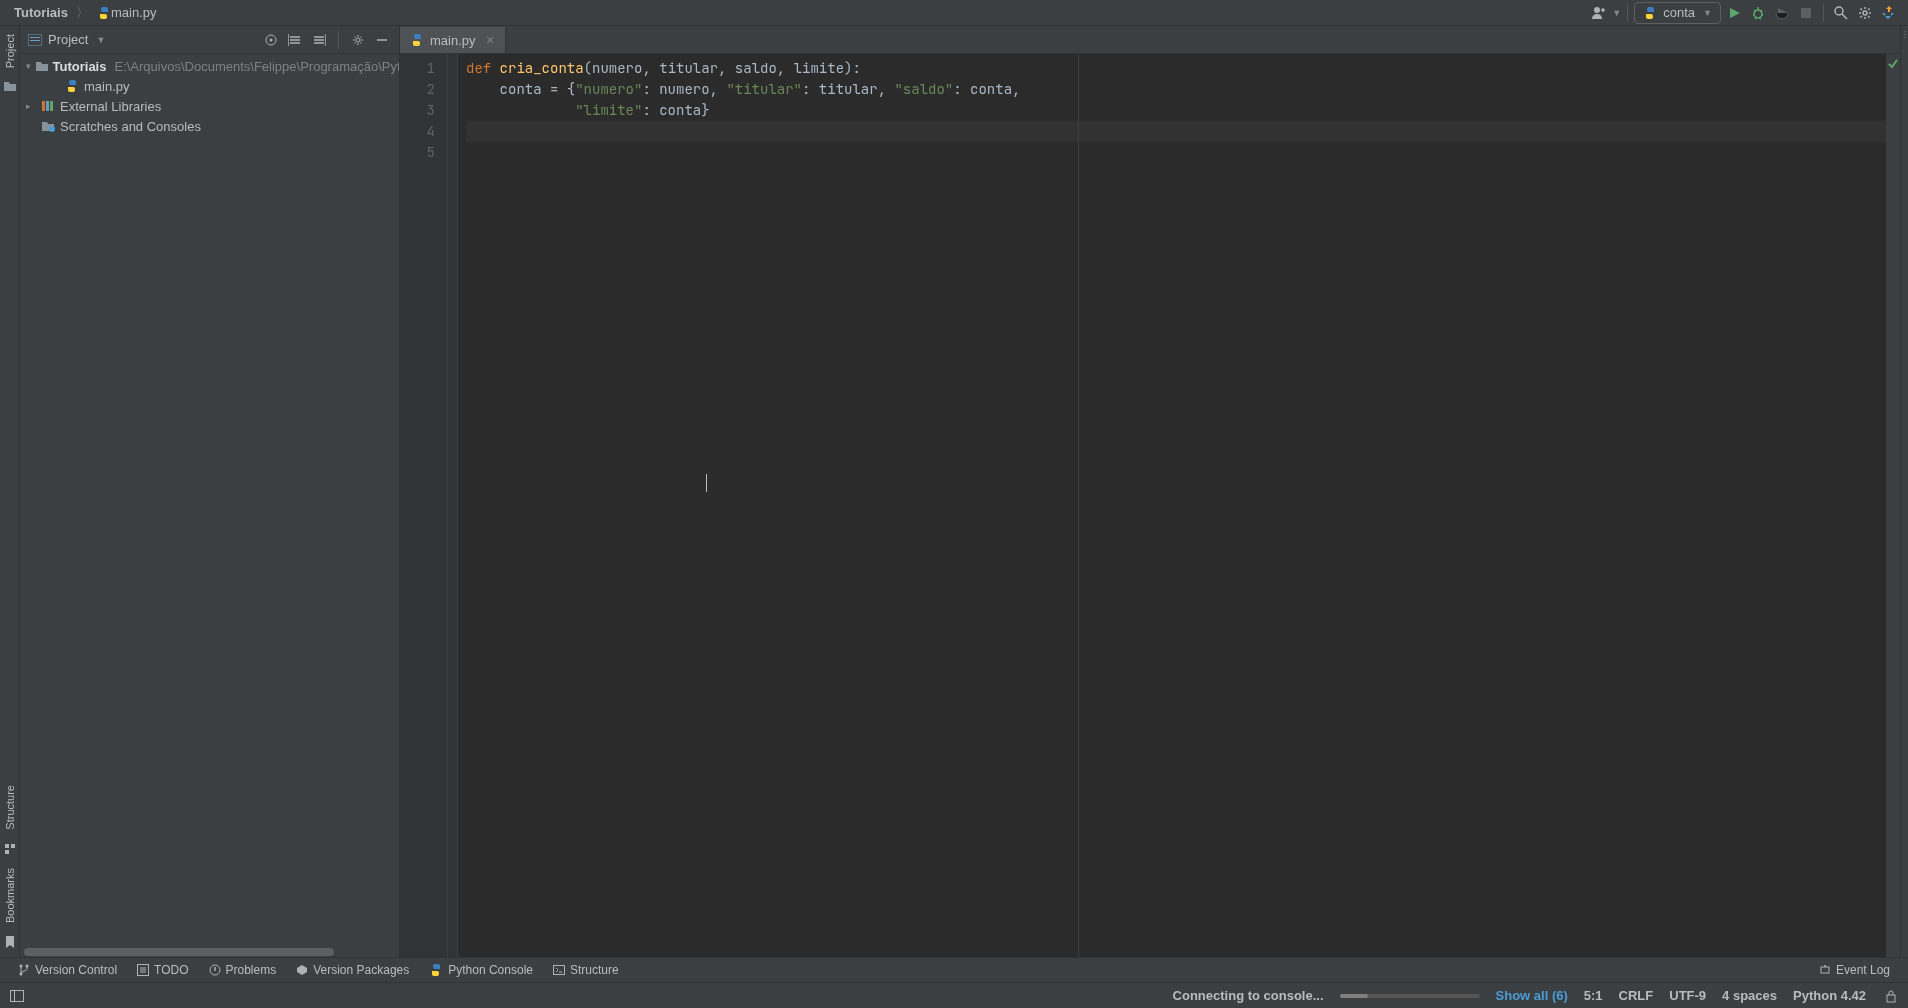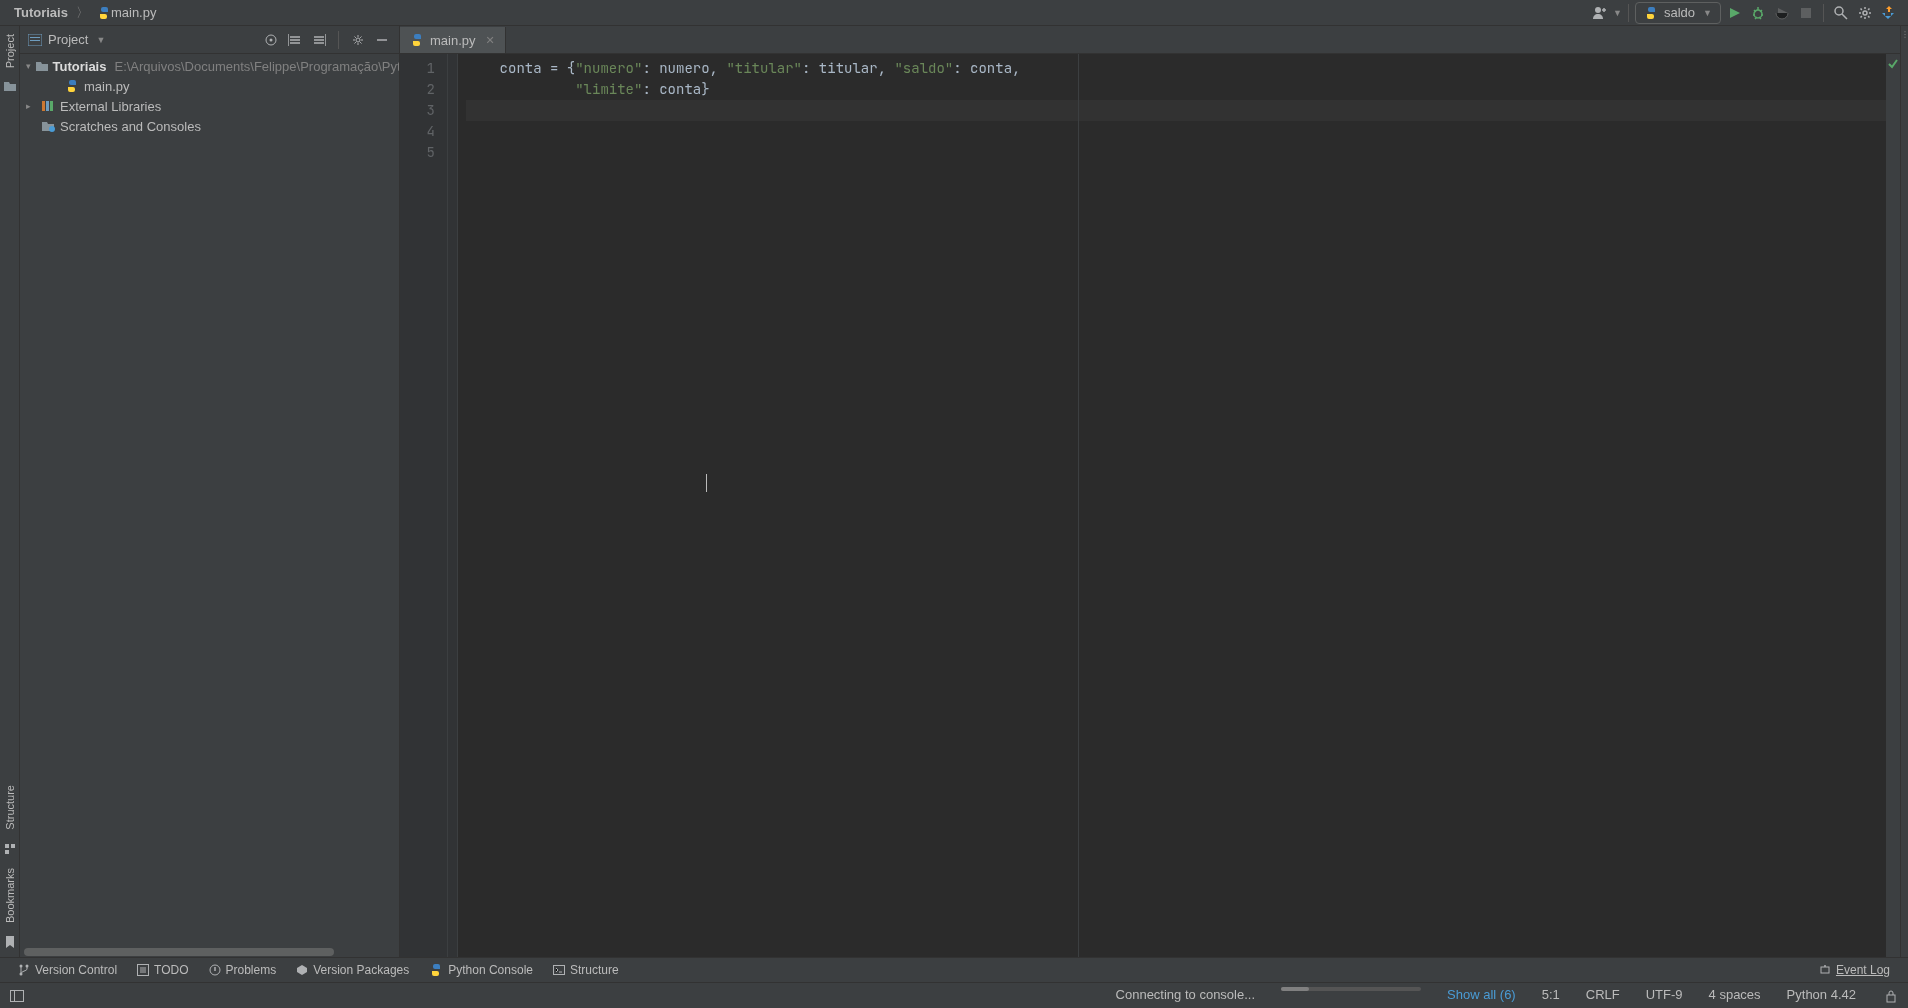--- a/index.html
+++ b/index.html
@@ -209,37 +209,37 @@
       display: flex;
       align-items: center;
       padding: 0 8px;
     }
     .bottom-tab {
       display: flex; align-items: center; gap: 5px;
       padding: 3px 10px;
       color: #bbbbbb; cursor: pointer;
       font-size: 12px;
     }
-    .bottom-right { margin-left: auto; display:flex;align-items:flex-end;gap:6px;text-decoration:underline;}
+    .bottom-right { margin-left: auto; display:flex;align-items:flex-end;gap:6px;}
 
     
     .status-bar {
       height: 26px;
       background: #3c3f41;
       border-top: 1px solid #323232;
       display: flex;
       align-items: center;
       padding: 0 8px;
     }
     .status-left { display: flex; align-items: center; }
     .status-icon {
       width: 18px; height: 18px;
       display: flex; align-items: center; justify-content: center;
     }
-    .status-right { margin-left: auto; display: flex; gap: 26px; }
+    .status-right { margin-left: auto; display: flex; align-items: center; gap: 16px; font-weight: bold; }
     .progress-bar {
       width: 140px; height: 4px; background: #555; border-radius: 2px;
     }
     .progress-fill { width: 20%; height: 100%; background: #808080; border-radius: 2px; }
     .show-all { color: #4a9cd6; }
 
     
     .py-icon { display:inline-block; width:14px; height:14px; }
     .folder-icon { color: #87939a; }
     .lib-icon { color: #a9b7c6; }
@@ -273,21 +273,21 @@
     </div>
     <span style="color:#888;font-size:9px;">▼</span>
     <div class="sep-v"></div>
     <div class="run-config">
       <span class="py-icon">
         <svg width="14" height="14" viewBox="0 0 14 14">
             <path fill="#3c7ebf" d="M6 1h3a2 2 0 012 2v3H6a2 2 0 01-2-2V3a2 2 0 012-2z"></path>
             <path fill="#ffd43b" d="M8 13H5a2 2 0 01-2-2V8h5a2 2 0 012 2v1a2 2 0 01-2 2z"></path>
           </svg>
       </span>
-      <span>saldo</span>
+      <span>conta</span>
       <span class="dropdown-arrow">▼</span>
     </div>
     <div class="nav-icon">
       <svg width="14" height="14" viewBox="0 0 14 14">
           <path fill="#59a869" d="M3 2l10 5-10 5z"></path>
         </svg>
     </div>
     <div class="nav-icon">
       <svg width="14" height="14" viewBox="0 0 14 14">
           <circle cx="7" cy="8" r="4" fill="none" stroke="#59a869" stroke-width="1.5"></circle>
@@ -460,20 +460,21 @@
           <div>1</div>
           <div>2</div>
           <div>3</div>
           <div>4</div>
           <div>5</div>
         </div>
       <div class="fold-gutter"></div>
       <div class="code" id="code-area">
         <div class="right-margin"></div>
         <div class="code-cursor"></div>
+      <div class="code-line"><span class="kw">def </span><span class="fn">cria_conta</span><span class="op">(</span><span class="param">numero</span><span class="op">, </span><span class="param">titular</span><span class="op">, </span><span class="param">saldo</span><span class="op">, </span><span class="param">limite</span><span class="op">):</span></div>
           <div class="code-line">    <span class="param">conta = {</span><span class="str">"numero"</span><span class="op">: numero, </span><span class="str">"titular"</span><span class="op">: titular, </span><span class="str">"saldo"</span><span class="op">: conta,</span></div>
           <div class="code-line">             <span class="str">"limite"</span><span class="op">: conta}</span></div>
           <div class="code-line current-line"></div>
         </div>
       <div class="editor-scroll">
         <span class="checkmark">
           <svg width="12" height="12">
               <path fill="none" stroke="#59a869" stroke-width="2" d="M2 6l3 3 5-7"></path>
             </svg>
         </span>

